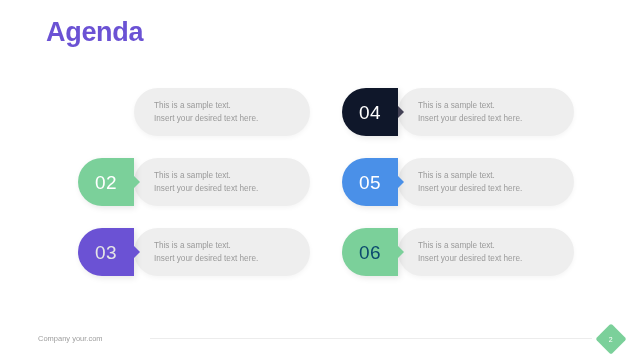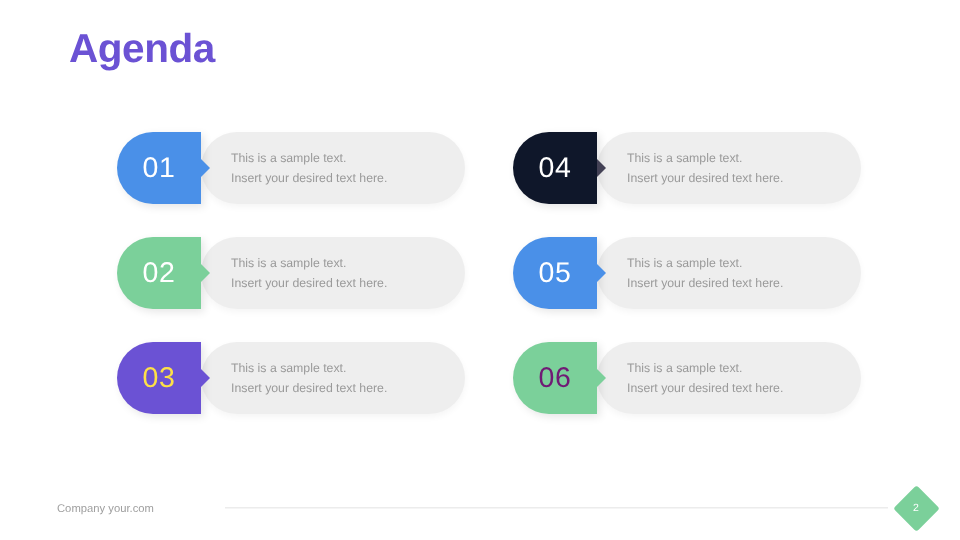--- a/index.html
+++ b/index.html
@@ -163,23 +163,20 @@
 <body style="background: rgb(255, 255, 255);">
 
 <div class="slide">
 
   <div class="slide-title" style="color: rgb(107, 82, 212);">Agenda</div>
 
   <div class="agenda-grid">
 
     <div class="agenda-item">
       <div class="item-panel"></div>
-      <div class="item-badge" style="background: rgb(74, 144, 232); color: rgb(74, 144, 232);">
-        <span class="item-number" style="color: rgb(255, 255, 255);">01</span>
-      </div>
       <div class="item-text">
         <span class="line">This is a sample text.</span>
         <span class="line">Insert your desired text here.</span>
       </div>
     </div>
 
     <div class="agenda-item">
       <div class="item-panel"></div>
       <div class="item-badge" style="background: #0f172a; color: rgb(67, 65, 85);">
         <span class="item-number" style="color: rgb(255, 255, 255);">04</span>
@@ -208,32 +205,32 @@
       </div>
       <div class="item-text">
         <span class="line">This is a sample text.</span>
         <span class="line">Insert your desired text here.</span>
       </div>
     </div>
 
     <div class="agenda-item">
       <div class="item-panel"></div>
       <div class="item-badge" style="background: rgb(107, 82, 212); color: rgb(107, 82, 212);">
-        <span class="item-number" style="color: #fde047;">03</span>
+        <span class="item-number" style="color: #e5e5e5;">03</span>
       </div>
       <div class="item-text">
         <span class="line">This is a sample text.</span>
         <span class="line">Insert your desired text here.</span>
       </div>
     </div>
 
     <div class="agenda-item">
       <div class="item-panel"></div>
       <div class="item-badge" style="background: rgb(123, 208, 154); color: rgb(123, 208, 154);">
-        <span class="item-number" style="color: #701a75;">06</span>
+        <span class="item-number" style="color: #0c4a6e;">06</span>
       </div>
       <div class="item-text">
         <span class="line">This is a sample text.</span>
         <span class="line">Insert your desired text here.</span>
       </div>
     </div>
 
   </div>
 
   <div class="footer">

